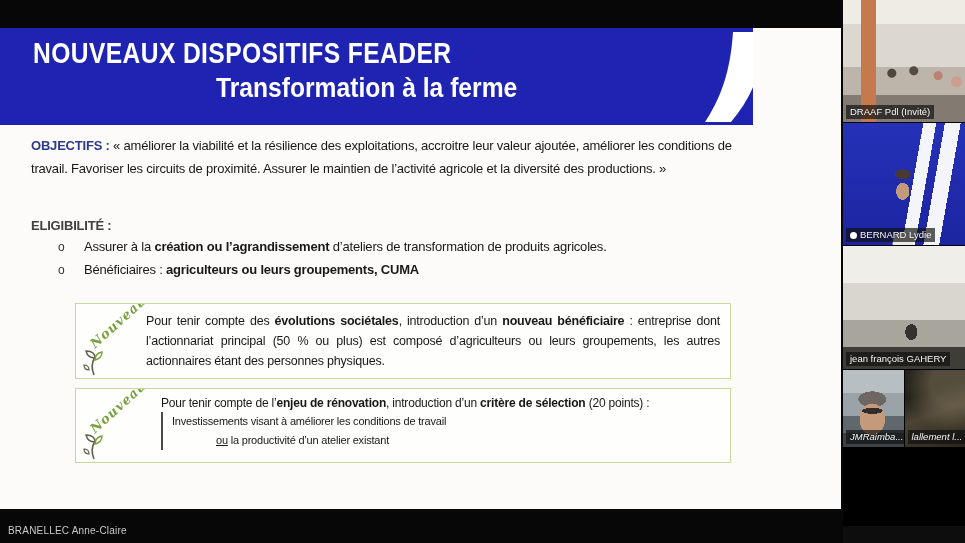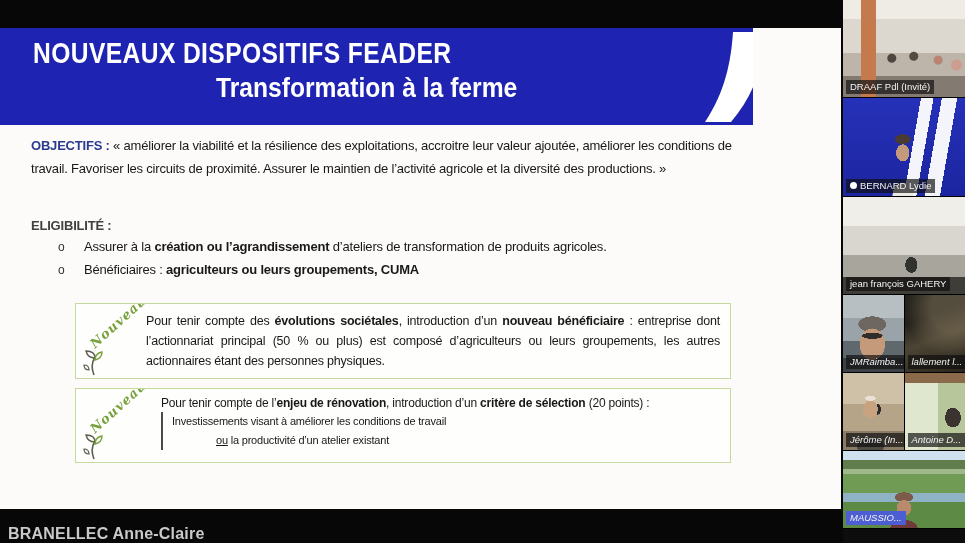--- a/index.html
+++ b/index.html
@@ -121,21 +121,21 @@
     radial-gradient(ellipse 28px 30px at 50% 102%, #0e0e0e 0 60%, transparent 61%),
     linear-gradient(90deg,#c8cdd0 0 12%, #6f7477 12% 16%, #cfd4d6 16% 38%, #585d60 38% 44%, #c8ced2 44% 66%, #5a5f62 66% 72%, #ced3d6 72% 100%);}
   .ph9{background-image:
     radial-gradient(ellipse 12px 13px at 50% 74%, #b98b6c 0 60%, transparent 61%),
     radial-gradient(ellipse 15px 8px at 50% 60%, #7d5a4a 0 60%, transparent 61%),
     radial-gradient(ellipse 23px 16px at 50% 102%, #6e3b3a 0 60%, transparent 61%),
     linear-gradient(180deg, transparent 0 12%, rgba(55,85,38,.6) 12% 24%, transparent 24%),
     linear-gradient(180deg,#cfe0ee 0 12%, #9fb98a 12% 30%, #6f9b55 30% 55%, #8fb3c4 55% 66%, #5d8a44 66% 100%);}
 
   .speaker-label{
-    position:absolute;left:8px;top:525px;color:#c9c9c9;font-size:16px;letter-spacing:.2px;font-weight:bold;
+    position:absolute;left:8px;top:525px;color:#c9c9c9;font-size:10px;letter-spacing:.2px;
   }
 </style>
 </head>
 <body>
 
 <div class="slide">
 
   <div class="hdr">
     <div class="t1">NOUVEAUX DISPOSITIFS FEADER</div>
     <div class="t2">Transformation à la ferme</div>
@@ -228,42 +228,22 @@
         </span>
     </div>
     <div class="tile">
       <div class="ph ph5"></div>
       <span class="plabel">
           <span>lallement l...</span>
         </span>
     </div>
   </div>
 
+
   <div class="row split">
-    <div class="tile">
-      <div class="ph ph6"></div>
-      <span class="plabel">
-          <span>Jérôme (In...</span>
-        </span>
-    </div>
-    <div class="tile">
-      <div class="ph ph7"></div>
-      <span class="plabel">
-          <span>Antoine D...</span>
-        </span>
-    </div>
-  </div>
-
-  <div class="row split">
-    <div class="tile">
-      <div class="ph ph9"></div>
-      <span class="plabel active">
-          <span>MAUSSIO...</span>
-        </span>
-    </div>
   </div>
 
   <div class="row last">
     
     
     
   </div>
 
 </div>
 

